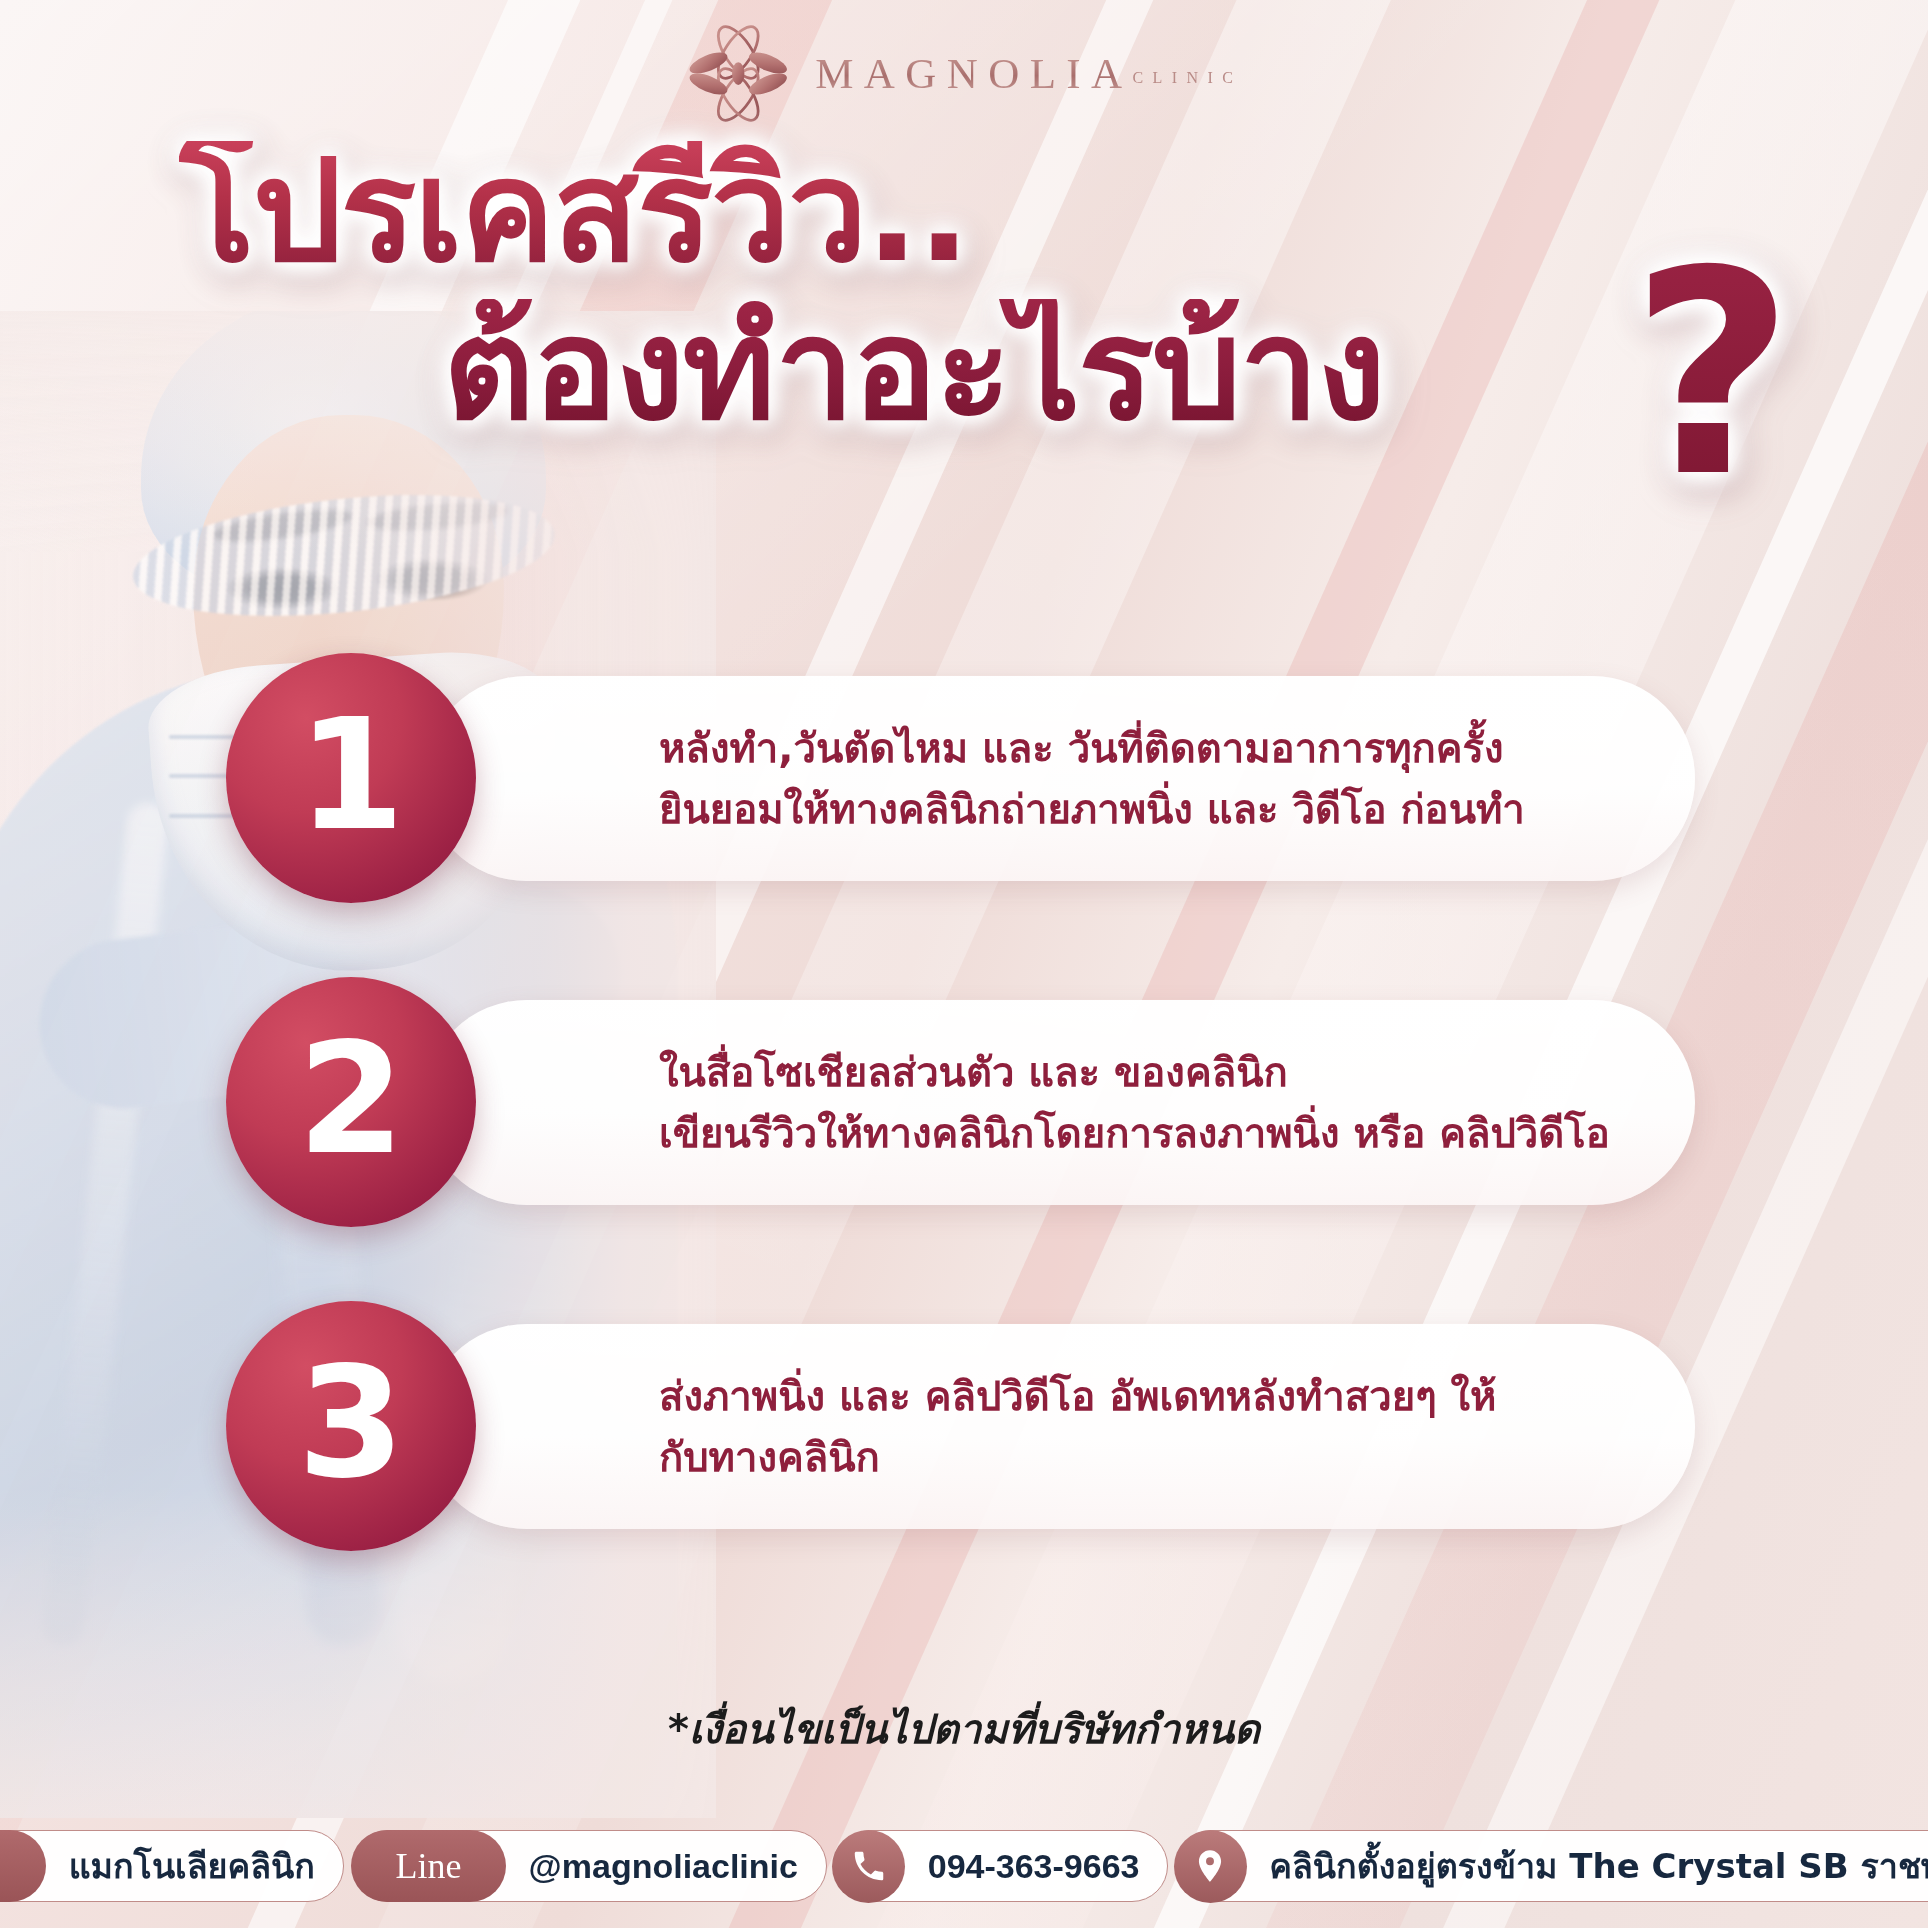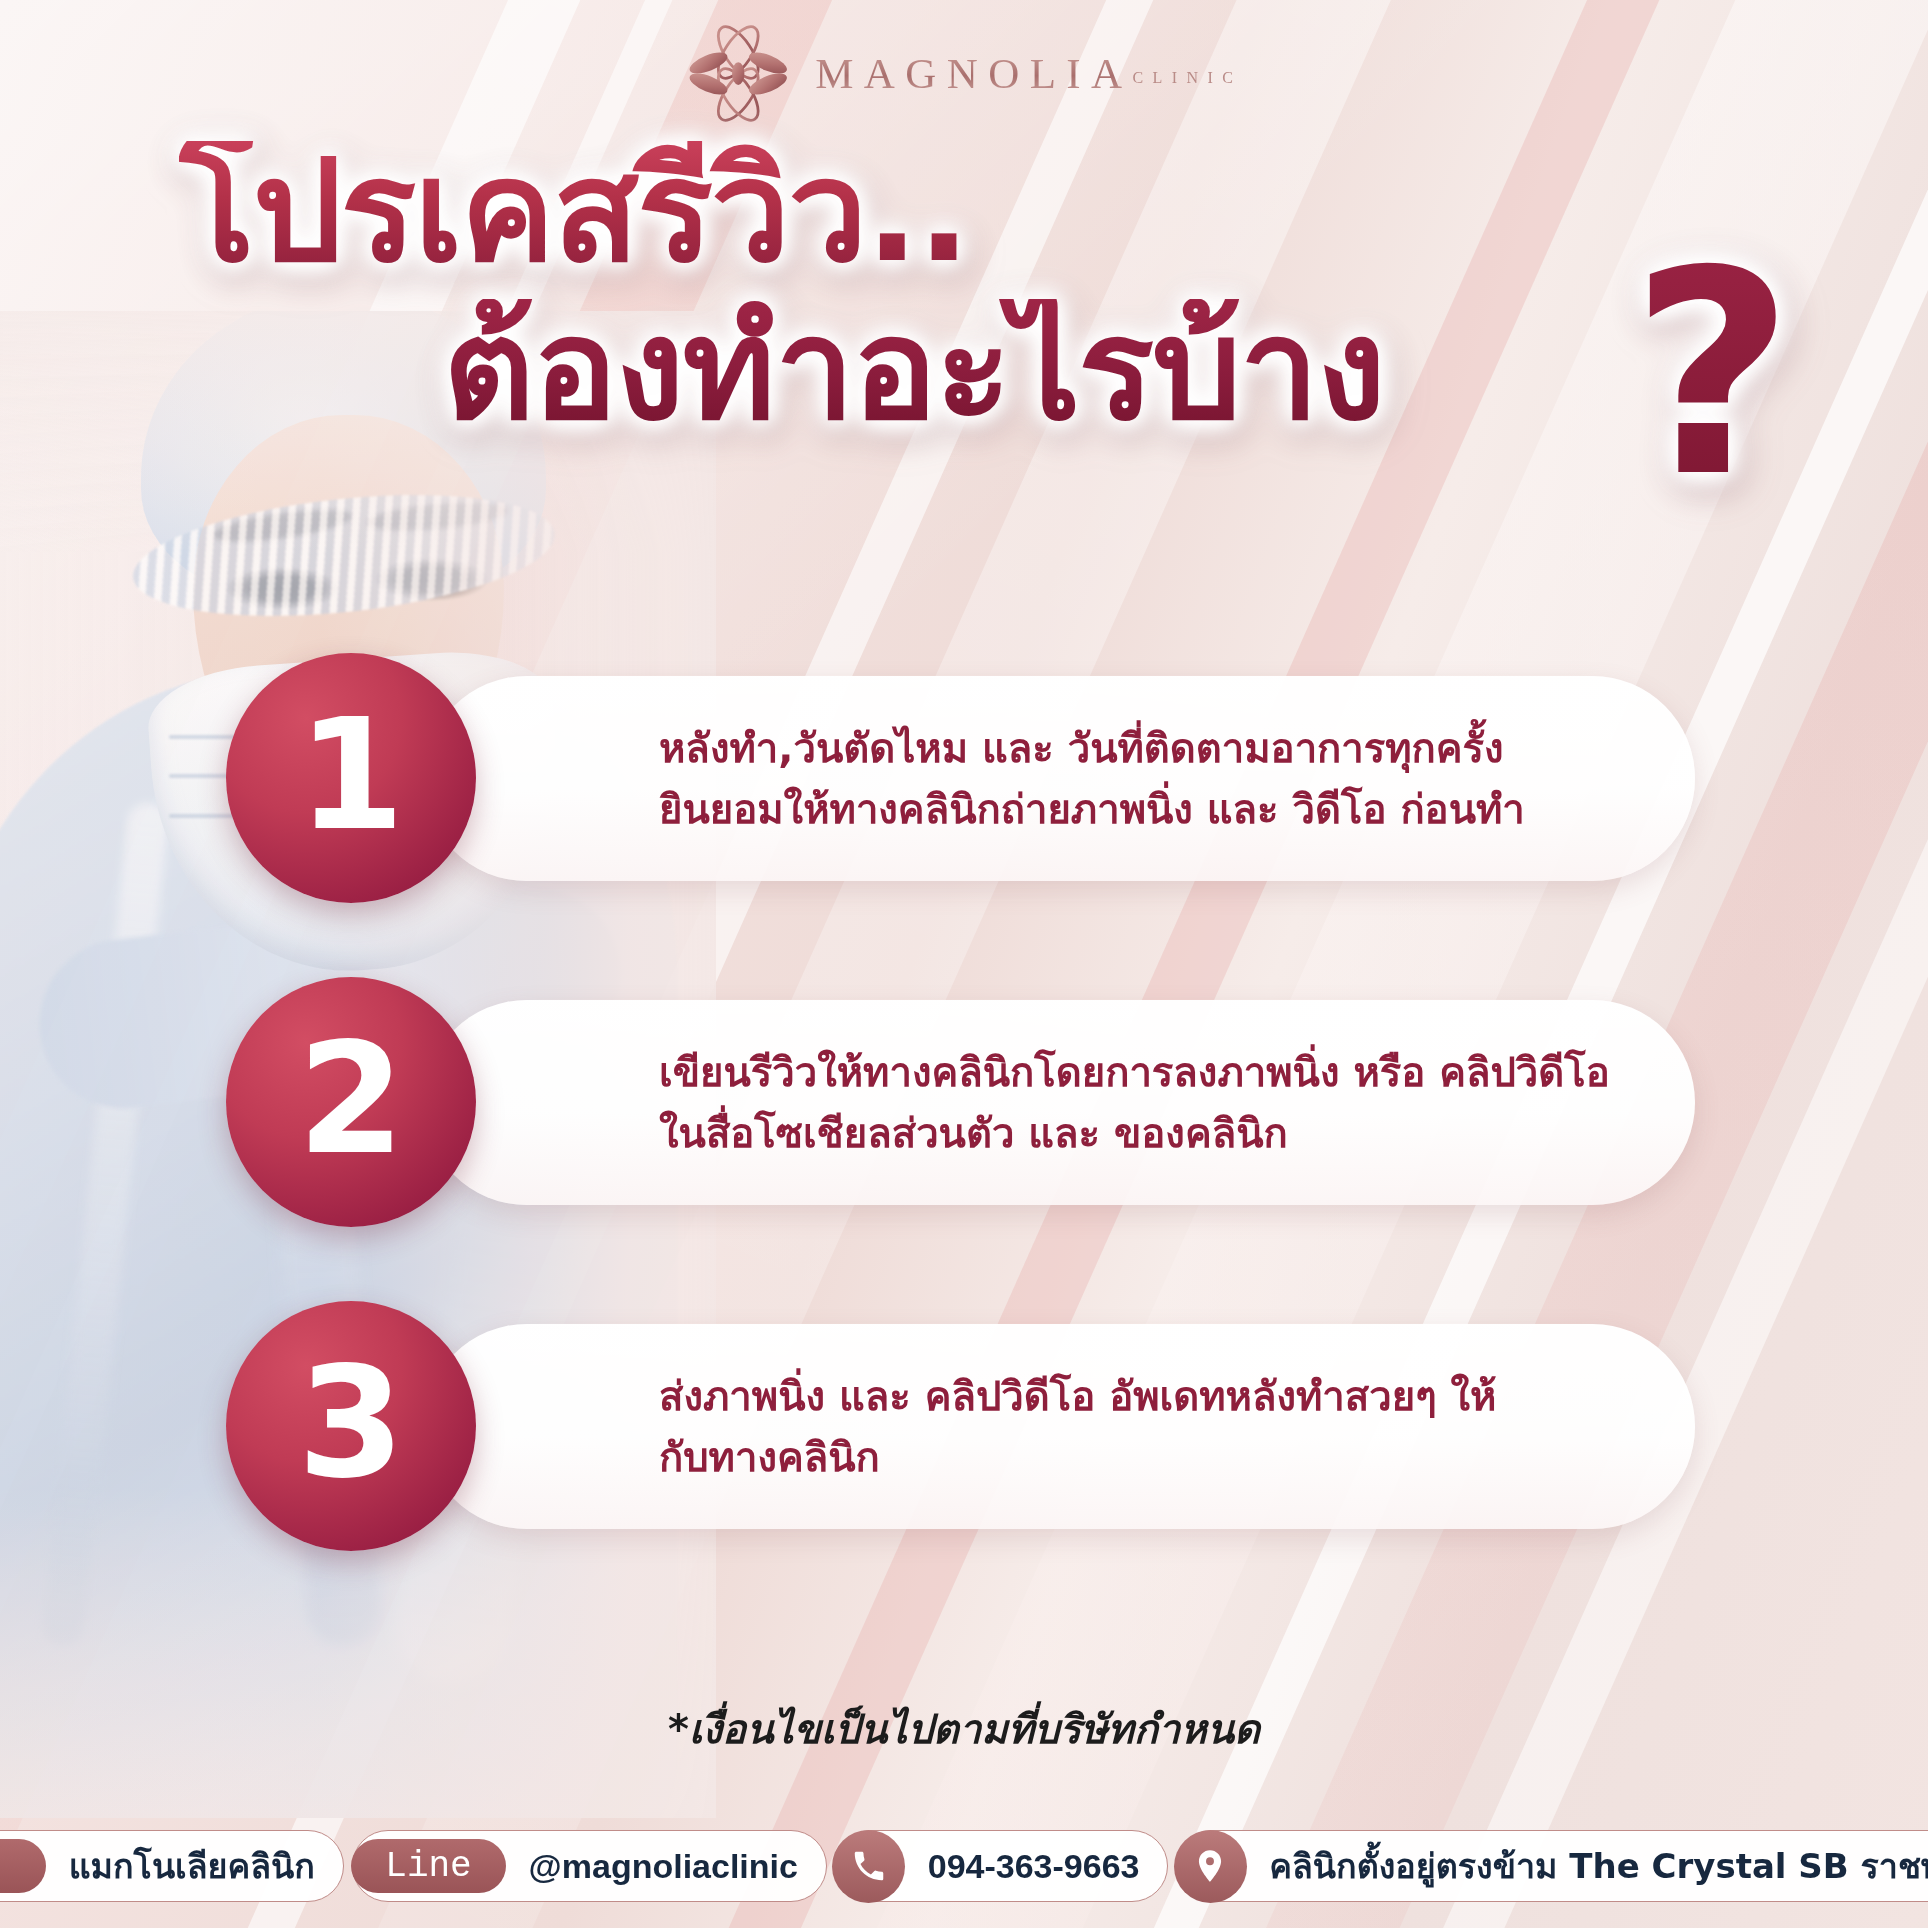--- a/index.html
+++ b/index.html
@@ -180,25 +180,25 @@
     display:flex;align-items:center;justify-content:center;gap:8px;padding:0 32px;
     box-sizing:border-box;
   }
   .chip{
     display:flex;align-items:center;height:70px;
     background:rgba(255,255,255,.96);
     border:1.9px solid #c08c89;border-radius:38px;
     padding-right:28px;position:relative;
   }
   .chip .pill{
-    height:54px;min-width:113px;padding:0 21px;margin-left:-1.9px;
+    height:72px;min-width:113px;padding:0 21px;margin-left:-1.9px;
     border-radius:38px;
     background:linear-gradient(180deg,#b06a6c 0%,#9a5457 100%);
     color:#fff;display:flex;align-items:center;justify-content:center;
-    font-family:Liberation Mono, monospace;
+    font-family:Liberation Serif, serif;
     font-size:36px;font-weight:400;
   }
   .chip .circ{
     width:73px;height:73px;margin-left:-3.8px;border-radius:50%;
     background:linear-gradient(180deg,#bb7b7b 0%,#9c5a5c 100%);
     display:flex;align-items:center;justify-content:center;color:#fff;
     flex:0 0 auto;
   }
   .chip .txt{
     padding-left:22.6px;color:#17283f;
@@ -287,22 +287,22 @@
         <div class="card-line">หลังทำ,วันตัดไหม และ วันที่ติดตามอาการทุกครั้ง</div>
         <div class="card-line">ยินยอมให้ทางคลินิกถ่ายภาพนิ่ง และ วิดีโอ ก่อนทำ</div>
       </div>
       <div class="badge">
         <span>1</span>
       </div>
     </div>
 
     <div class="step">
       <div class="card">
+        <div class="card-line">ในสื่อโซเชียลส่วนตัว และ ของคลินิก</div>
         <div class="card-line">เขียนรีวิวให้ทางคลินิกโดยการลงภาพนิ่ง หรือ คลิปวิดีโอ</div>
-        <div class="card-line">ในสื่อโซเชียลส่วนตัว และ ของคลินิก</div>
       </div>
       <div class="badge">
         <span>2</span>
       </div>
     </div>
 
     <div class="step">
       <div class="card">
         <div class="card-line">ส่งภาพนิ่ง และ คลิปวิดีโอ อัพเดทหลังทำสวยๆ ให้</div>
         <div class="card-line">กับทางคลินิก</div>

